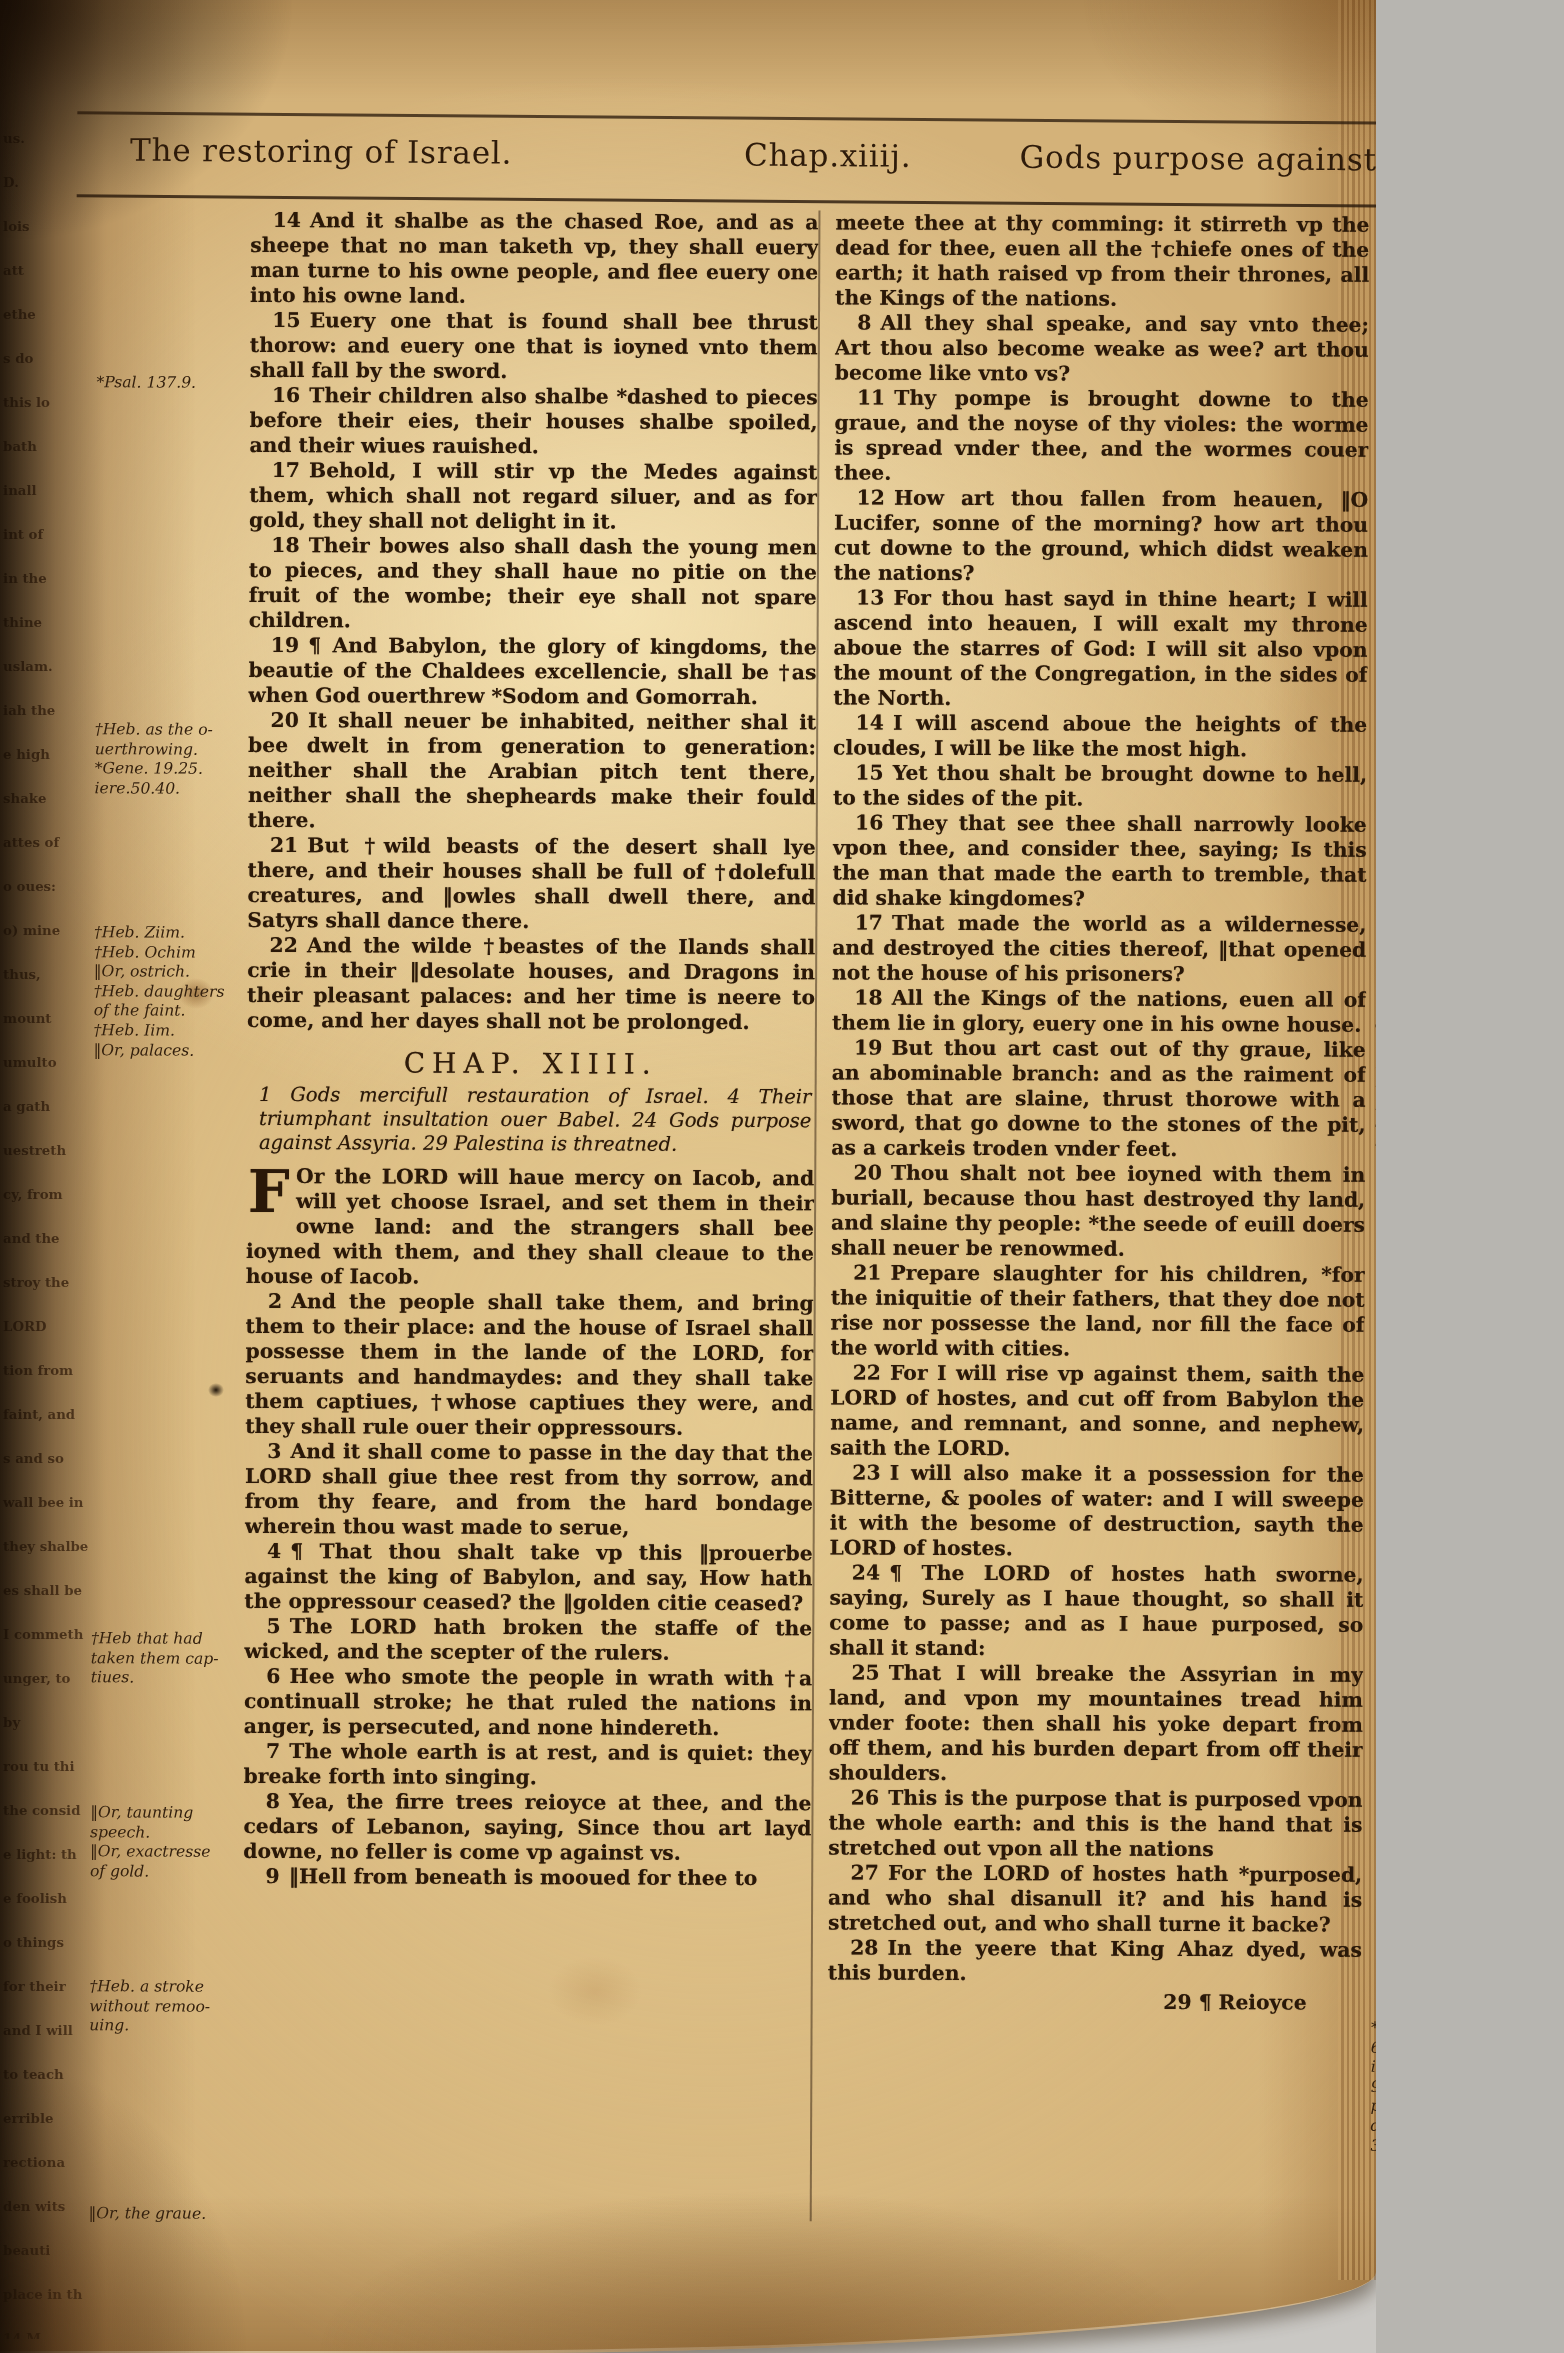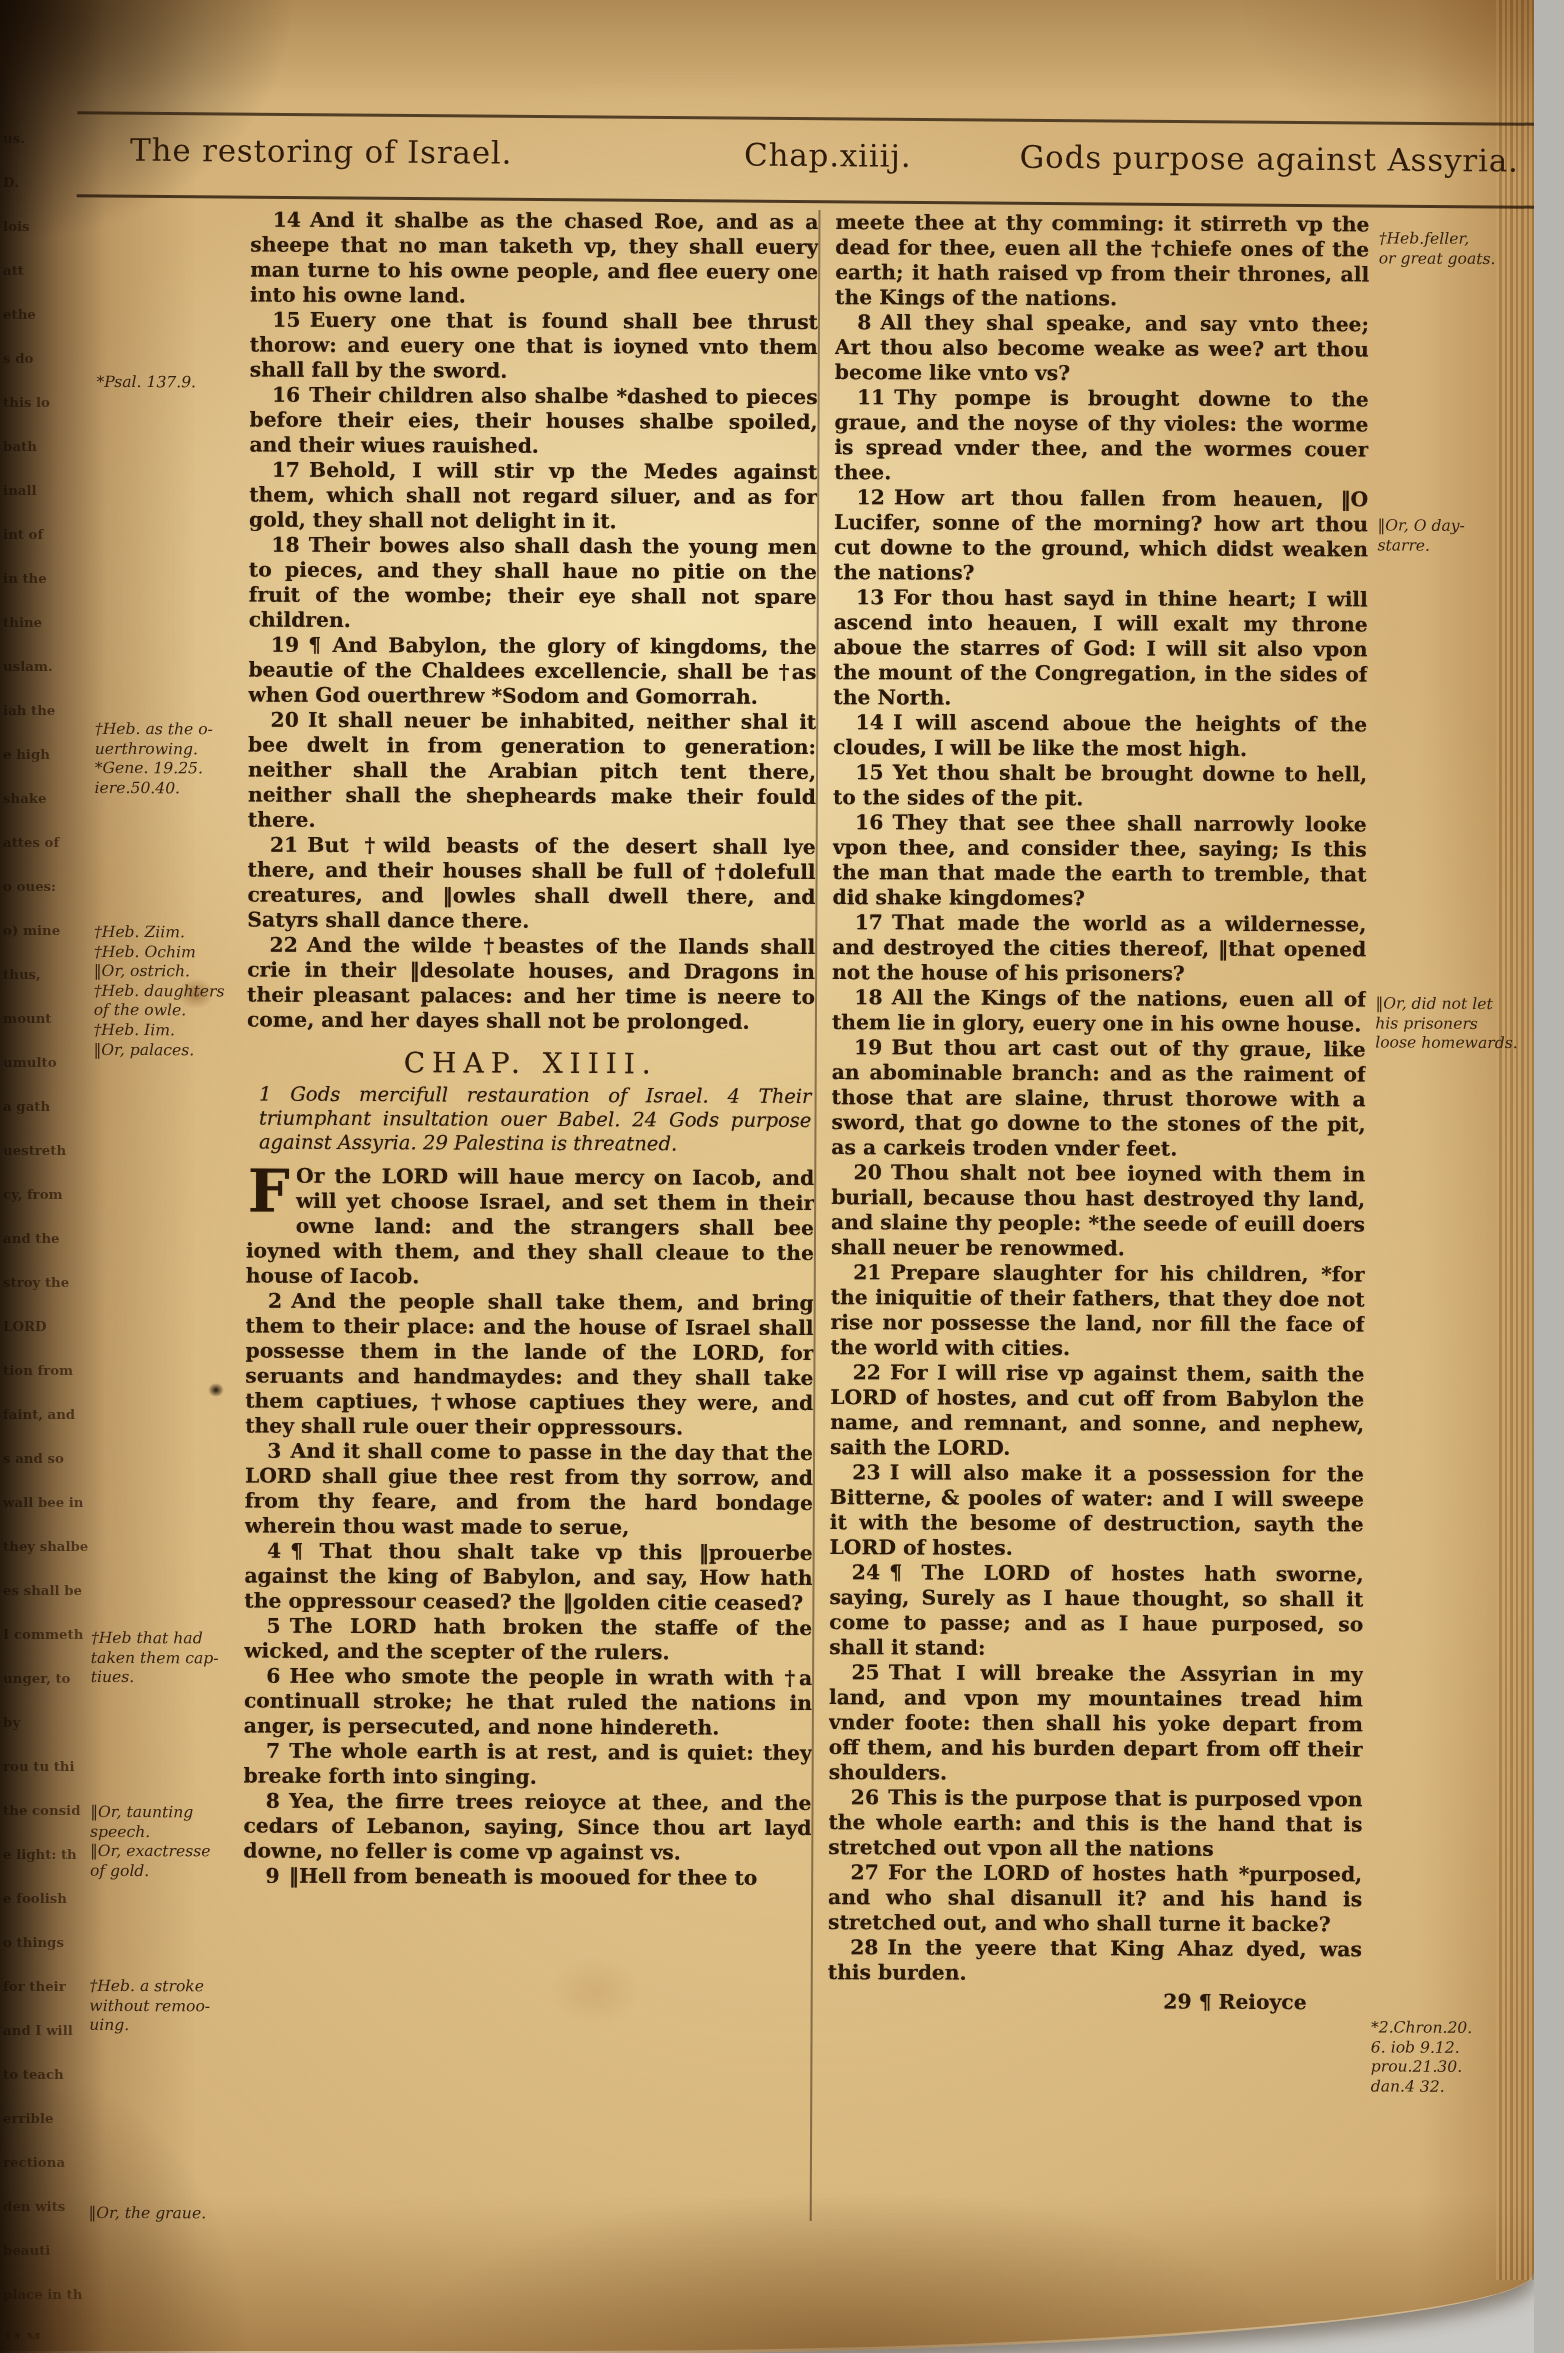--- a/index.html
+++ b/index.html
@@ -1,16 +1,16 @@
 <!DOCTYPE html>
 <html style="font-size:12.5px"><head>
 <meta charset="utf-8">
 <style>
   html,body{margin:0;padding:0;background:#b7b5b0;}
-  .photo{position:relative;width:1534px;height:2354px;background:#cac8c4;overflow:hidden;
+  .photo{position:relative;width:1376px;height:2354px;background:#cac8c4;overflow:hidden;
          font-family:"DejaVu Serif", serif;}
   
   .paper{position:absolute;inset:0;background-color:#d4b279;
     background-image:
       radial-gradient(ellipse 978px 743px at 45% 26%, rgba(247,230,183,.9), rgba(247,230,183,0) 72%),
       radial-gradient(ellipse 1174px 1330px at 52% 60%, rgba(234,210,153,.75), rgba(234,210,153,0) 78%),
       linear-gradient(180deg, rgba(118,76,30,.40) 0, rgba(0,0,0,0) 102px),
       linear-gradient(0deg, rgba(128,84,34,.55) 0, rgba(0,0,0,0) 156px),
       linear-gradient(270deg, rgba(146,98,44,.48) 0, rgba(0,0,0,0) 117px);
     border-bottom-right-radius:978px 82px;
@@ -147,21 +147,21 @@
     <div class="lmargin">
       <div class="note" style="top:166px">*Psal. 137.9.</div>
       <div class="note" style="top:513px">†Heb. as the o-
 uerthrowing.
 *Gene. 19.25.
 iere.50.40.</div>
       <div class="note" style="top:716px">†Heb. Ziim.
 †Heb. Ochim
 ‖Or, ostrich.
 †Heb. daughters
-of the owle.
+of the faint.
 †Heb. Iim.
 ‖Or, palaces.</div>
       <div class="note" style="top:1422px">†Heb that had
 taken them cap-
 tiues.</div>
       <div class="note" style="top:1596px">‖Or, taunting
 speech.
 ‖Or, exactresse
 of gold.</div>
       <div class="note" style="top:1770px">†Heb. a stroke

